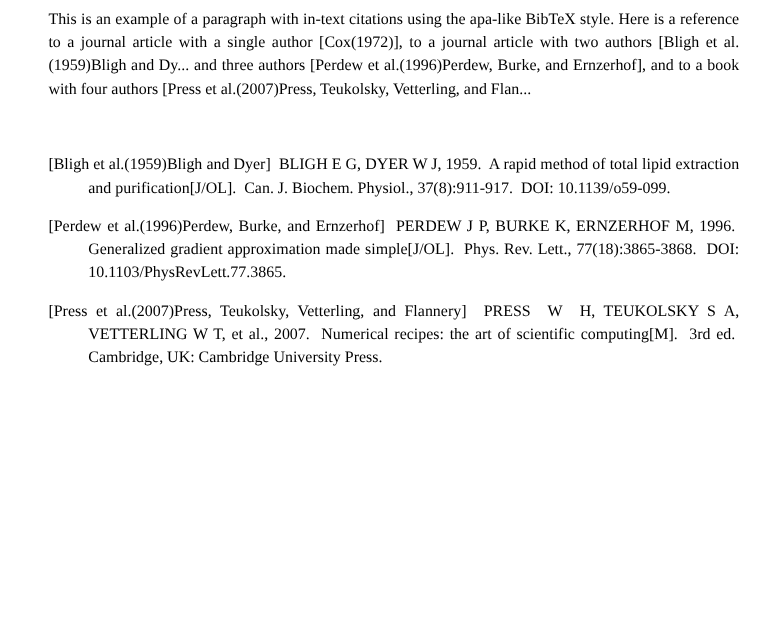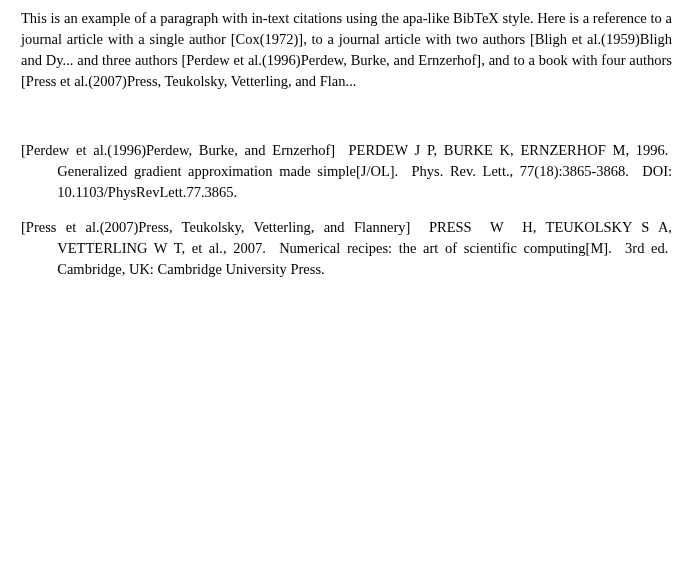--- a/index.html
+++ b/index.html
@@ -14,21 +14,21 @@
       background: #ffffff;
       font-family: "Times New Roman", Times, serif;
       font-size: 14.5px;
       line-height: 1.45;
       color: #000000;
     }
 
     .page-container {
       width: 700px;
       min-height: 573px;
-      padding: 8px 28px 20px 21px;
+      padding: 8px 28px 20px 44px;
       font-family: Liberation Serif, serif;
     }
 
     .intro-paragraph {
       text-align: justify;
       margin-bottom: 48px;
       hyphens: auto;
     }
 
     .references-section {
@@ -50,20 +50,25 @@
 <body>
 
 <div class="page-container">
 
   <div class="intro-paragraph">
     <span>This is an example of a paragraph with in-text citations using the apa-like BibTeX style.  Here is a reference to a journal article with a single author [Cox(1972)], to a journal article with two authors [Bligh et al.(1959)Bligh and Dy... and three authors [Perdew et al.(1996)Perdew, Burke, and Ernzerhof], and to a book with four authors [Press et al.(2007)Press, Teukolsky, Vetterling, and Flan...</span>
   </div>
 
   <div class="references-section">
 
+    <div class="reference-item">
+      <p>
+        [Bligh&nbsp;et&nbsp;al.(1959)Bligh and Dyer]&nbsp; BLIGH E G, DYER W J, 1959.&nbsp; A rapid method of total lipid extraction and purification[J/OL].&nbsp; Can. J. Biochem. Physiol., 37(8):911-917.&nbsp; DOI: 10.1139/o59-099.
+      </p>
+    </div>
 
 
     <div class="reference-item">
       <p>
         [Perdew&nbsp;et&nbsp;al.(1996)Perdew, Burke, and Ernzerhof]&nbsp; PERDEW J P, BURKE K, ERNZERHOF M, 1996.&nbsp; Generalized gradient approximation made simple[J/OL].&nbsp; Phys. Rev. Lett., 77(18):3865-3868.&nbsp; DOI: 10.1103/PhysRevLett.77.3865.
       </p>
     </div>
 
     <div class="reference-item">
       <p>

